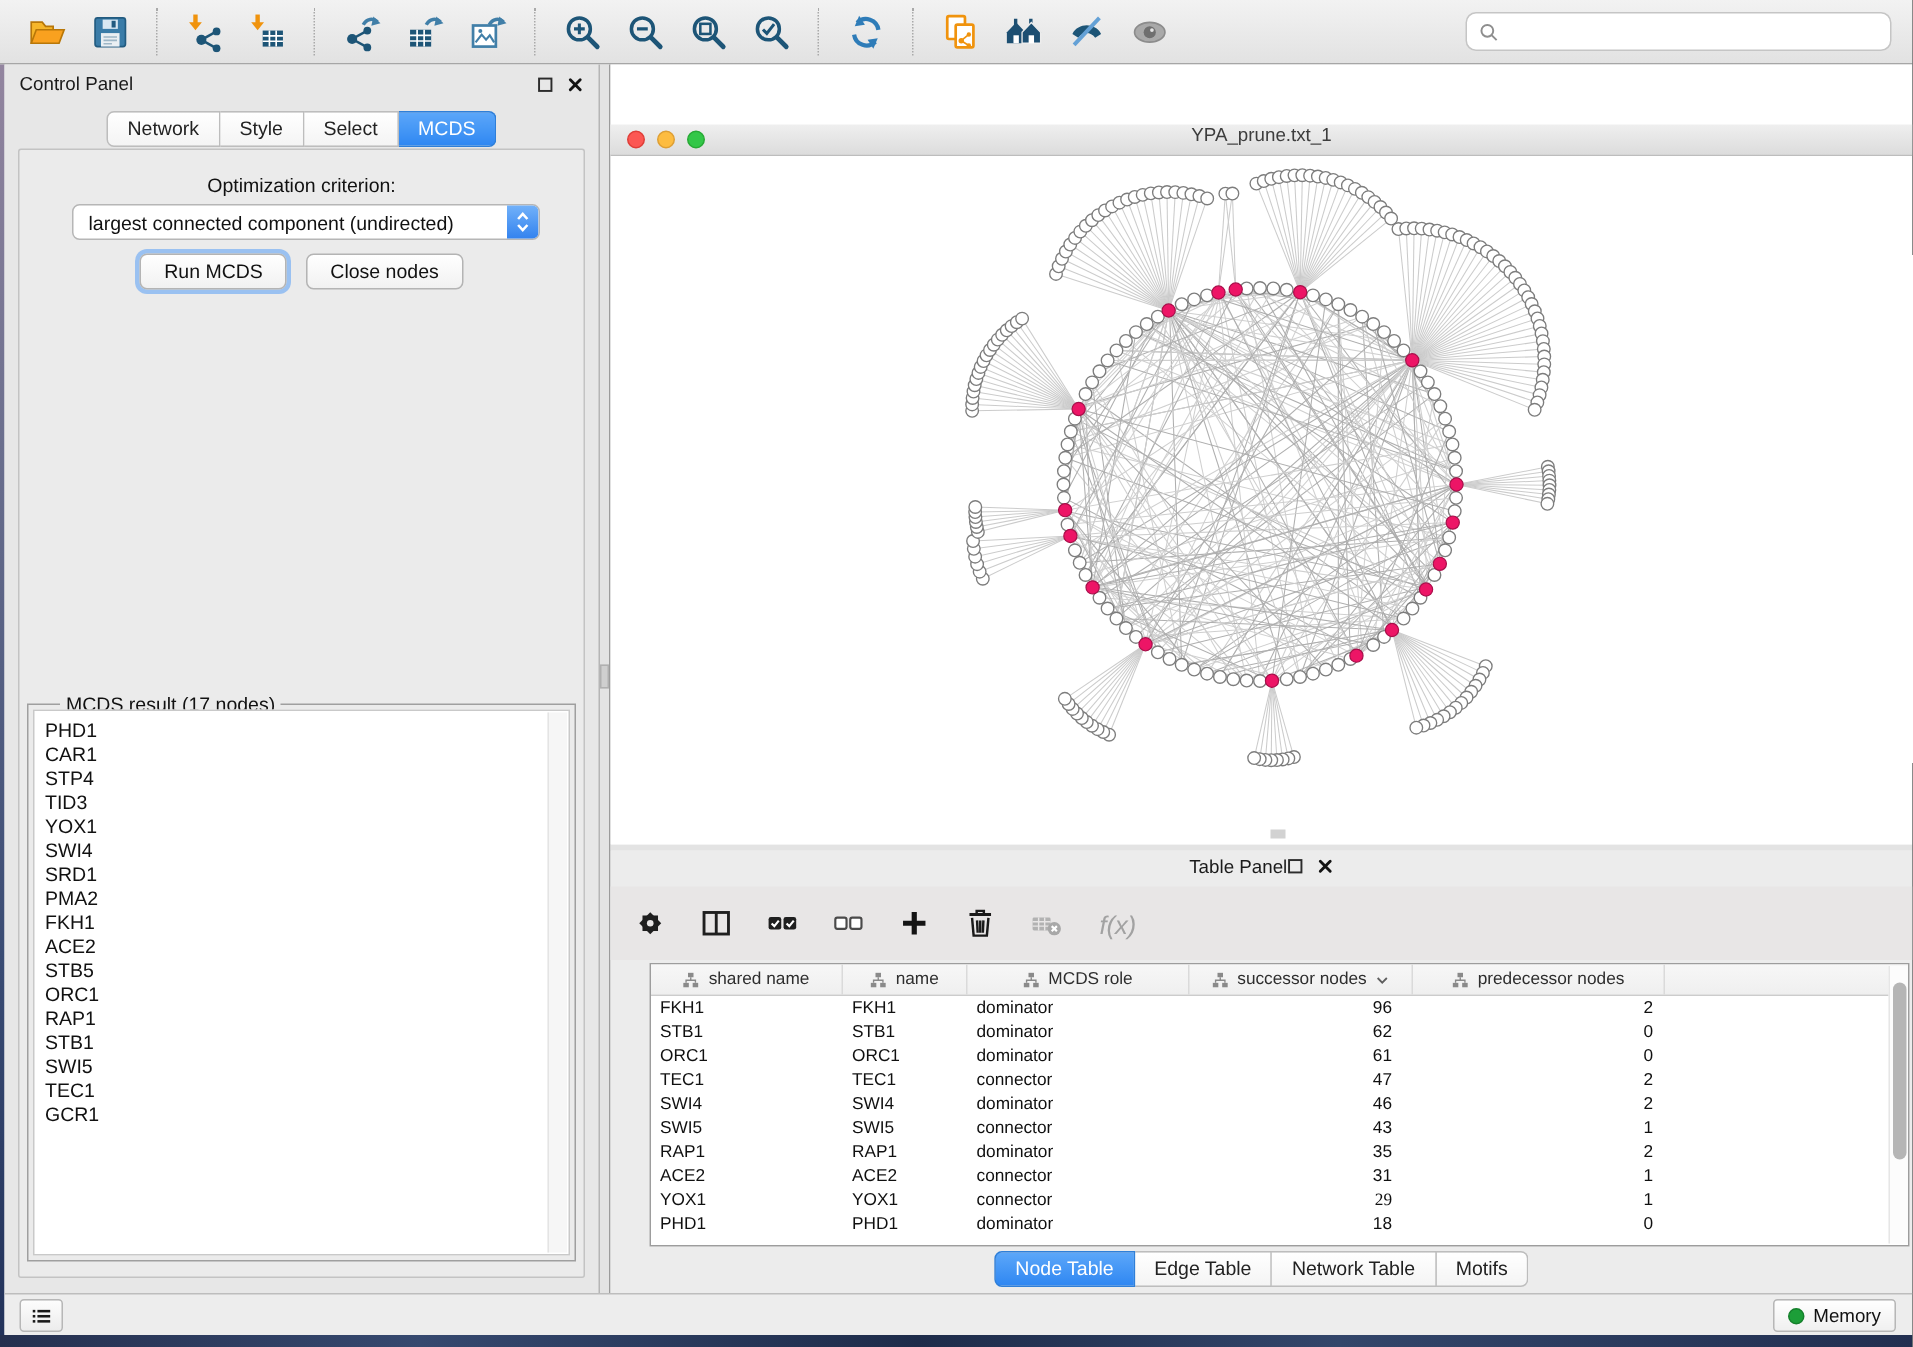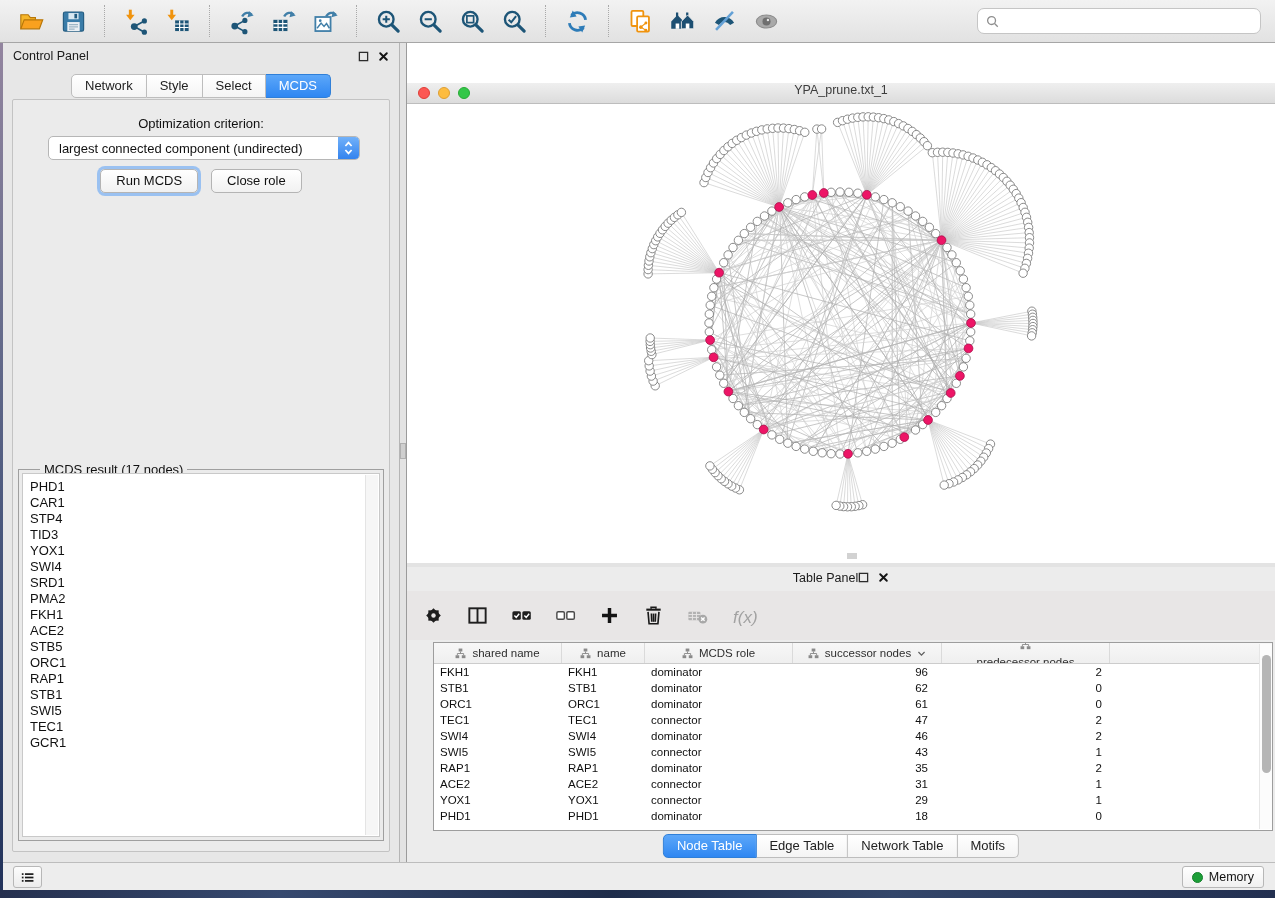--- a/index.html
+++ b/index.html
@@ -301,21 +301,21 @@
         <span class="dropdown-value">largest connected component (undirected)</span>
         <span class="stepper">
           <svg viewBox="0 0 11 16">
               <path d="M2.4 6 L5.5 2.6 L8.6 6" fill="none" stroke="#fff" stroke-width="1.7"></path>
               <path d="M2.4 10 L5.5 13.4 L8.6 10" fill="none" stroke="#fff" stroke-width="1.7"></path>
             </svg>
         </span>
       </div>
       <div class="btn-row">
         <button class="btn focused">Run MCDS</button>
-        <button class="btn">Close role</button>
+        <button class="btn">Close nodes</button>
       </div>
       <div class="group-box">
         <span class="group-title">MCDS result (17 nodes)</span>
         <div class="listbox">
           <div class="list-items" id="result-list">
               <div class="list-item">PHD1</div>
               <div class="list-item">CAR1</div>
               <div class="list-item">STP4</div>
               <div class="list-item">TID3</div>
               <div class="list-item">YOX1</div>
@@ -1148,21 +1148,21 @@
                 <rect x="0.6" y="7.9" width="4" height="3.2"></rect>
                 <rect x="7.4" y="7.9" width="4" height="3.2"></rect>
               </g>
               <path d="M6 3.8 V6 M2.6 7.9 V6 H9.4 V7.9" stroke="#8a8a8a" fill="none"></path>
             </svg>
             <span>successor nodes</span>
             <svg viewBox="0 0 10 8" class="chev">
               <path d="M1.5 2.3 L5 5.8 L8.5 2.3" fill="none" stroke="#5f5f5f" stroke-width="1.4"></path>
             </svg>
           </div>
-          <div class="th" style="width: 168px; flex-direction: column;">
+          <div class="th" style="width: 168px;">
             <svg viewBox="0 0 12 12" class="hier">
               <g fill="#8a8a8a">
                 <rect x="4" y="0.6" width="4" height="3.2"></rect>
                 <rect x="0.6" y="7.9" width="4" height="3.2"></rect>
                 <rect x="7.4" y="7.9" width="4" height="3.2"></rect>
               </g>
               <path d="M6 3.8 V6 M2.6 7.9 V6 H9.4 V7.9" stroke="#8a8a8a" fill="none"></path>
             </svg>
             <span>predecessor nodes</span>
           </div>
@@ -1221,21 +1221,21 @@
             <div class="td" style="width: 128px; padding-left: 6px; padding-right: 0px;">ACE2</div>
             <div class="td" style="width: 83px; padding-left: 6px; padding-right: 0px;">ACE2</div>
             <div class="td" style="width: 148px; padding-left: 6px; padding-right: 0px;">connector</div>
             <div class="td num" style="width: 149px; padding-left: 0px; padding-right: 14px;">31</div>
             <div class="td num" style="width: 168px; padding-left: 0px; padding-right: 8px;">1</div>
           </div>
           <div class="tr">
             <div class="td" style="width: 128px; padding-left: 6px; padding-right: 0px;">YOX1</div>
             <div class="td" style="width: 83px; padding-left: 6px; padding-right: 0px;">YOX1</div>
             <div class="td" style="width: 148px; padding-left: 6px; padding-right: 0px;">connector</div>
-            <div class="td num" style="width: 149px; padding-left: 0px; padding-right: 14px;">29</div>
+            <div class="td num" style="width: 149px; padding-left: 0px; padding-right: 14px; font-family: Liberation Serif, serif;">29</div>
             <div class="td num" style="width: 168px; padding-left: 0px; padding-right: 8px;">1</div>
           </div>
           <div class="tr">
             <div class="td" style="width: 128px; padding-left: 6px; padding-right: 0px;">PHD1</div>
             <div class="td" style="width: 83px; padding-left: 6px; padding-right: 0px;">PHD1</div>
             <div class="td" style="width: 148px; padding-left: 6px; padding-right: 0px;">dominator</div>
             <div class="td num" style="width: 149px; padding-left: 0px; padding-right: 14px;">18</div>
             <div class="td num" style="width: 168px; padding-left: 0px; padding-right: 8px;">0</div>
           </div>
         </div>

